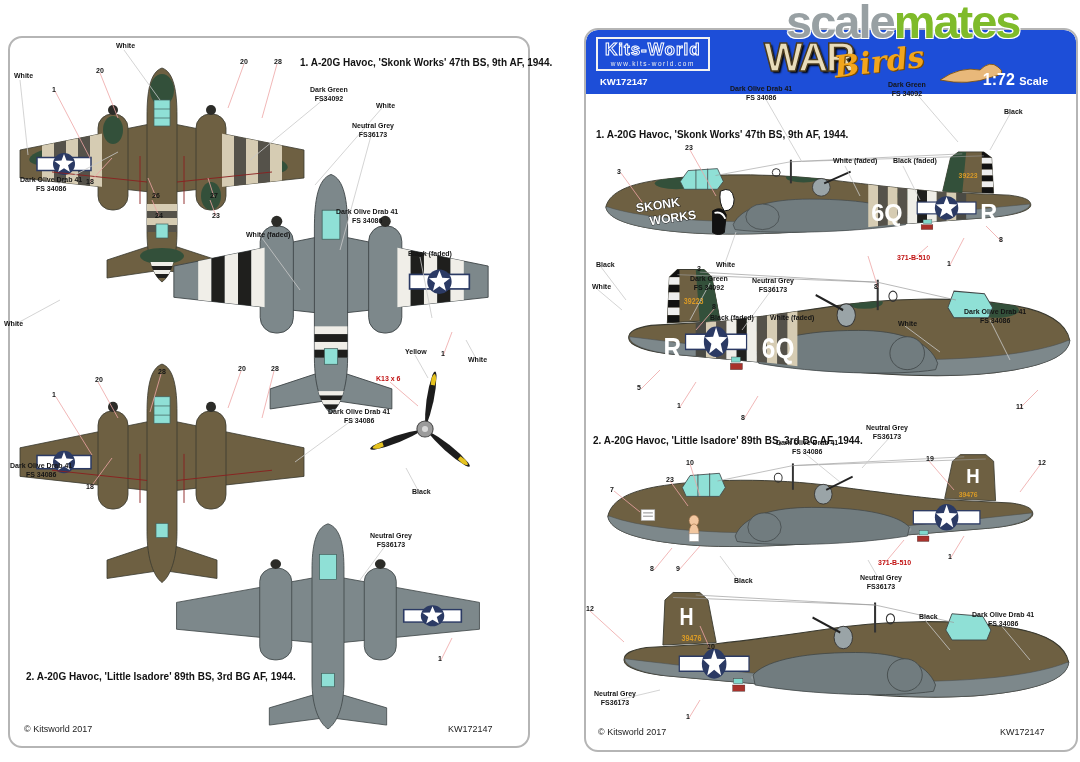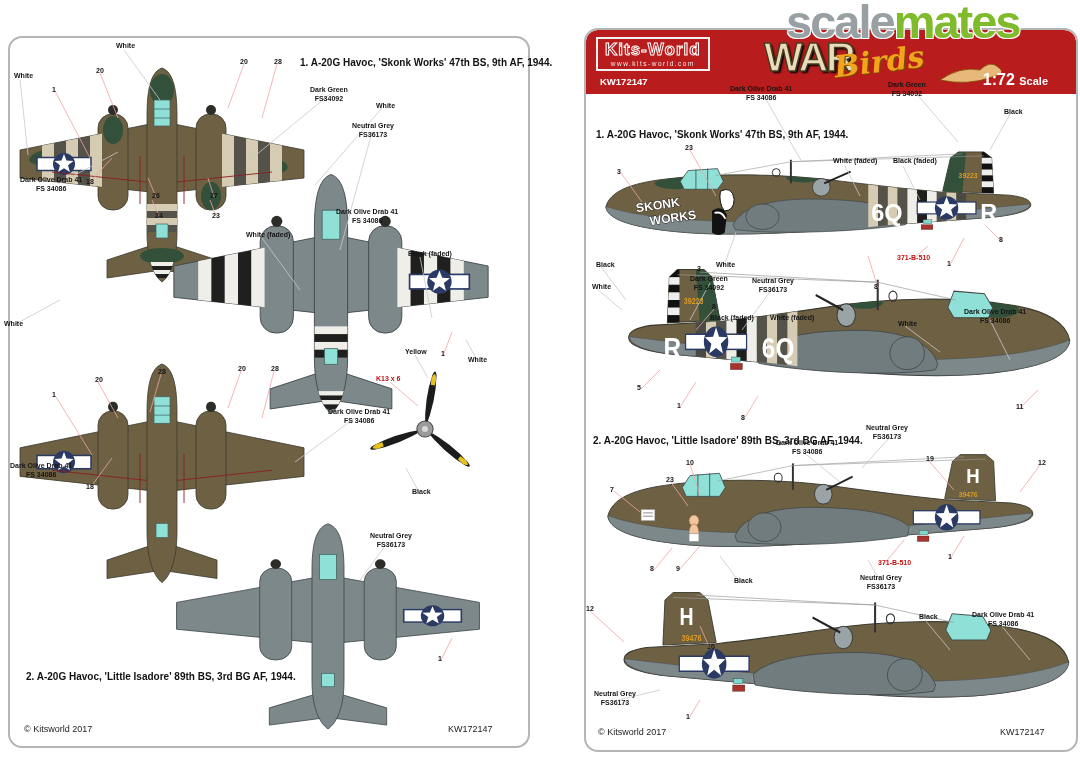--- a/index.html
+++ b/index.html
@@ -8,21 +8,21 @@
   .page{position:absolute;background:#fff;border:2px solid #b5b5b5;border-radius:14px;}
   #page-left{left:8px;top:36px;width:518px;height:708px;}
   #page-right{left:584px;top:28px;width:490px;height:720px;overflow:hidden;}
   .co{position:absolute;font-size:7px;font-weight:bold;color:#151515;line-height:1.25;
       white-space:pre-line;z-index:30;}
   .co.ml{text-align:center;}
   .co.red{color:#c11212;}
   .sec-title{position:absolute;font-size:10px;font-weight:bold;color:#111;z-index:30;}
   .foot{position:absolute;font-size:9px;color:#222;z-index:30;}
   
-  #rp-header{position:absolute;left:0;top:0;width:100%;height:64px;background:#b91c1c;
+  #rp-header{position:absolute;left:0;top:0;width:100%;height:64px;background:#1d4ed8;
              border-radius:12px 12px 0 0;z-index:5;}
   #kw-box{position:absolute;left:10px;top:7px;border:2px solid #f2f2f2;padding:1px 7px 2px 7px;}
   #kw-title{font-size:17px;font-weight:bold;letter-spacing:1px;color:transparent;
             -webkit-text-stroke:1px #fff;}
   #kw-url{font-size:6.5px;letter-spacing:1.5px;color:#eee;text-align:center;}
   #kw-sku{position:absolute;left:14px;top:46px;font-size:9.5px;font-weight:bold;color:#fff;}
   #war-txt{position:absolute;left:178px;top:4px;font-size:41px;font-weight:700;
            letter-spacing:-2px;color:#e9dcba;-webkit-text-stroke:1.5px #4a3b20;
            text-shadow:2px 2px 2px #000;}
   #birds-txt{position:absolute;left:248px;top:14px;font-family:"DejaVu Serif",serif;

